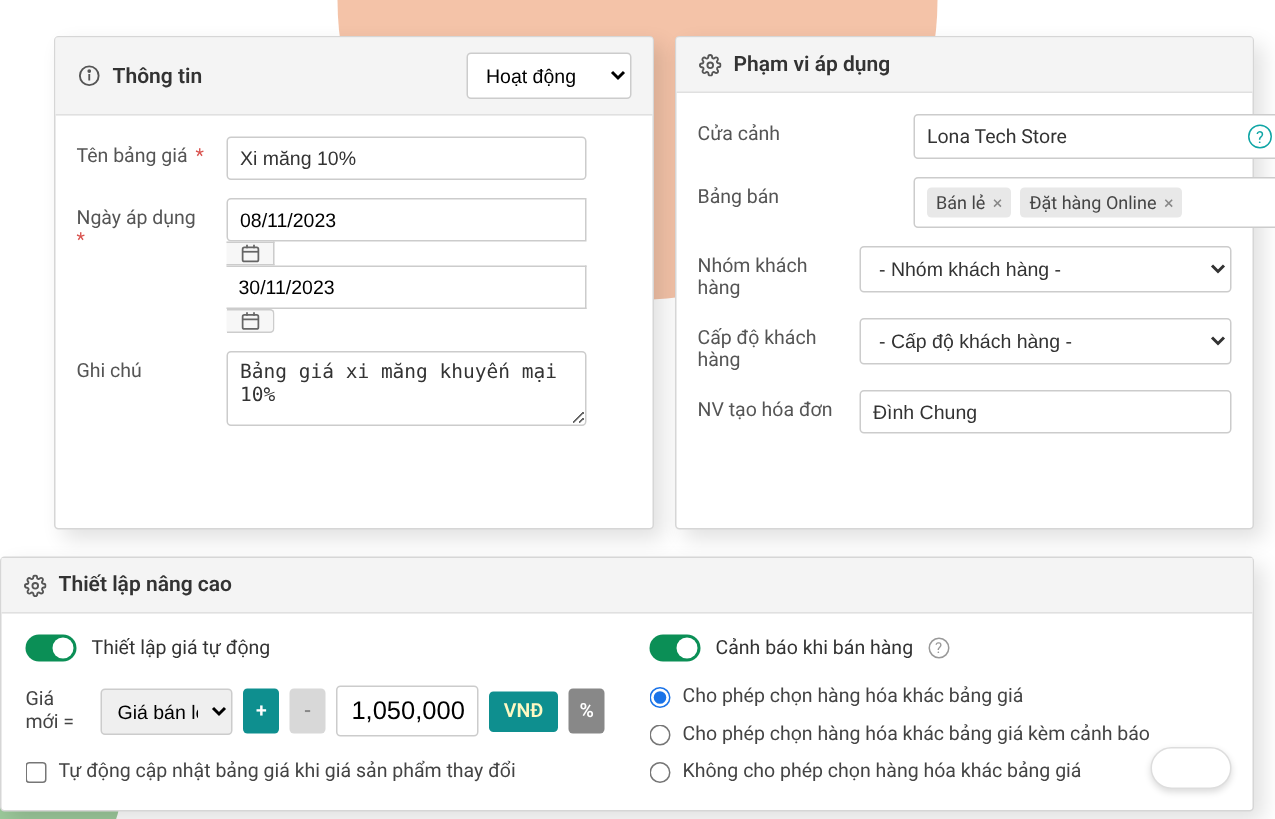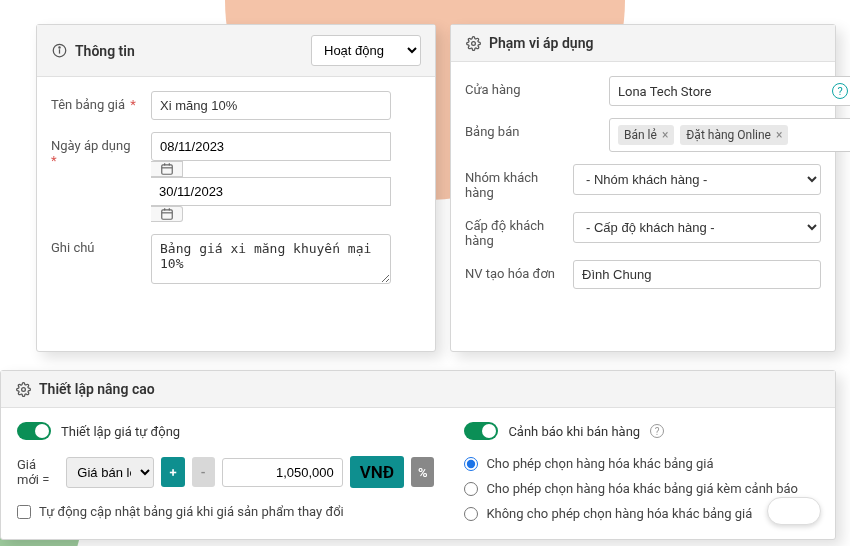--- a/index.html
+++ b/index.html
@@ -144,25 +144,25 @@
     padding: 6px 6px; border: 1px solid #ccc; border-radius: 3px; font-size: 13px; width: 88px;
   }
   .sq-btn {
     width: 30px; height: 30px; display: flex; align-items: center; justify-content: center;
     border-radius: 3px; color: #fff; font-weight: 600;
   }
   .sq-plus { background: #0e8f8f; }
   .sq-minus { background: #d8d8d8; color: #888; }
   .sq-pct { background: #888; }
   .price-input {
-    width: 121px; padding: 6px 8px; border: 1px solid #ccc; border-radius: 3px; text-align: right;
-    font-size: 13px;
+    width: 95px; padding: 6px 8px; border: 1px solid #ccc; border-radius: 3px; text-align: right;
+    font-size: 17px;
   }
   .vnd-btn {
-    background: #0e8f8f; color: #000000; padding: 6px 10px; border-radius: 3px; font-size: 17px; font-weight: 600;
+    background: #0e8f8f; color: #fef9c3; padding: 6px 10px; border-radius: 3px; font-size: 13px; font-weight: 600;
   }
   .chk-row { display: flex; align-items: center; gap: 8px; font-size: 13px; color: #444; }
   input[type=checkbox] { width: 14px; height: 14px; }
   .radio-group { display: flex; flex-direction: column; gap: 10px; }
   .radio-row { display: flex; align-items: center; gap: 8px; font-size: 13px; color: #444; }
   input[type=radio] { accent-color: #1a73e8; width: 14px; height: 14px; }
   .outer-shadow { box-shadow: 6px 6px 14px rgba(0,0,0,0.12); }
   .pill-btn {
     position: absolute; right: 14px; bottom: 14px;
     width: 54px; height: 28px; background: #fff; border: 1px solid #ddd; border-radius: 14px;
@@ -240,21 +240,21 @@
         <span class="gear-icon">
           <svg width="15" height="15" viewBox="0 0 24 24" fill="none" stroke="currentColor" stroke-width="2">
               <circle cx="12" cy="12" r="3"></circle>
               <path d="M19.4 15a1.65 1.65 0 0 0 .33 1.82l.06.06a2 2 0 1 1-2.83 2.83l-.06-.06a1.65 1.65 0 0 0-1.82-.33 1.65 1.65 0 0 0-1 1.51V21a2 2 0 0 1-4 0v-.09a1.65 1.65 0 0 0-1-1.51 1.65 1.65 0 0 0-1.82.33l-.06.06a2 2 0 1 1-2.83-2.83l.06-.06a1.65 1.65 0 0 0 .33-1.82 1.65 1.65 0 0 0-1.51-1H3a2 2 0 0 1 0-4h.09a1.65 1.65 0 0 0 1.51-1 1.65 1.65 0 0 0-.33-1.82l-.06-.06a2 2 0 1 1 2.83-2.83l.06.06a1.65 1.65 0 0 0 1.82.33h0a1.65 1.65 0 0 0 1-1.51V3a2 2 0 0 1 4 0v.09a1.65 1.65 0 0 0 1 1.51h0a1.65 1.65 0 0 0 1.82-.33l.06-.06a2 2 0 1 1 2.83 2.83l-.06.06a1.65 1.65 0 0 0-.33 1.82v0a1.65 1.65 0 0 0 1.51 1H21a2 2 0 0 1 0 4h-.09a1.65 1.65 0 0 0-1.51 1z"></path>
             </svg>
         </span>
         <span class="title">Phạm vi áp dụng</span>
       </div>
       <div class="panel-body">
         <div class="row">
-          <div class="label">Cửa hàng</div>
+          <div class="label">Cửa cảnh</div>
           <div style="flex:1;">
             <div class="inputlike">
               <span>Lona Tech Store</span>
               <span class="help-icon">?</span>
             </div>
           </div>
         </div>
         <div class="row">
           <div class="label">Bảng bán</div>
           <div style="flex:1;border-radius:30px;">

